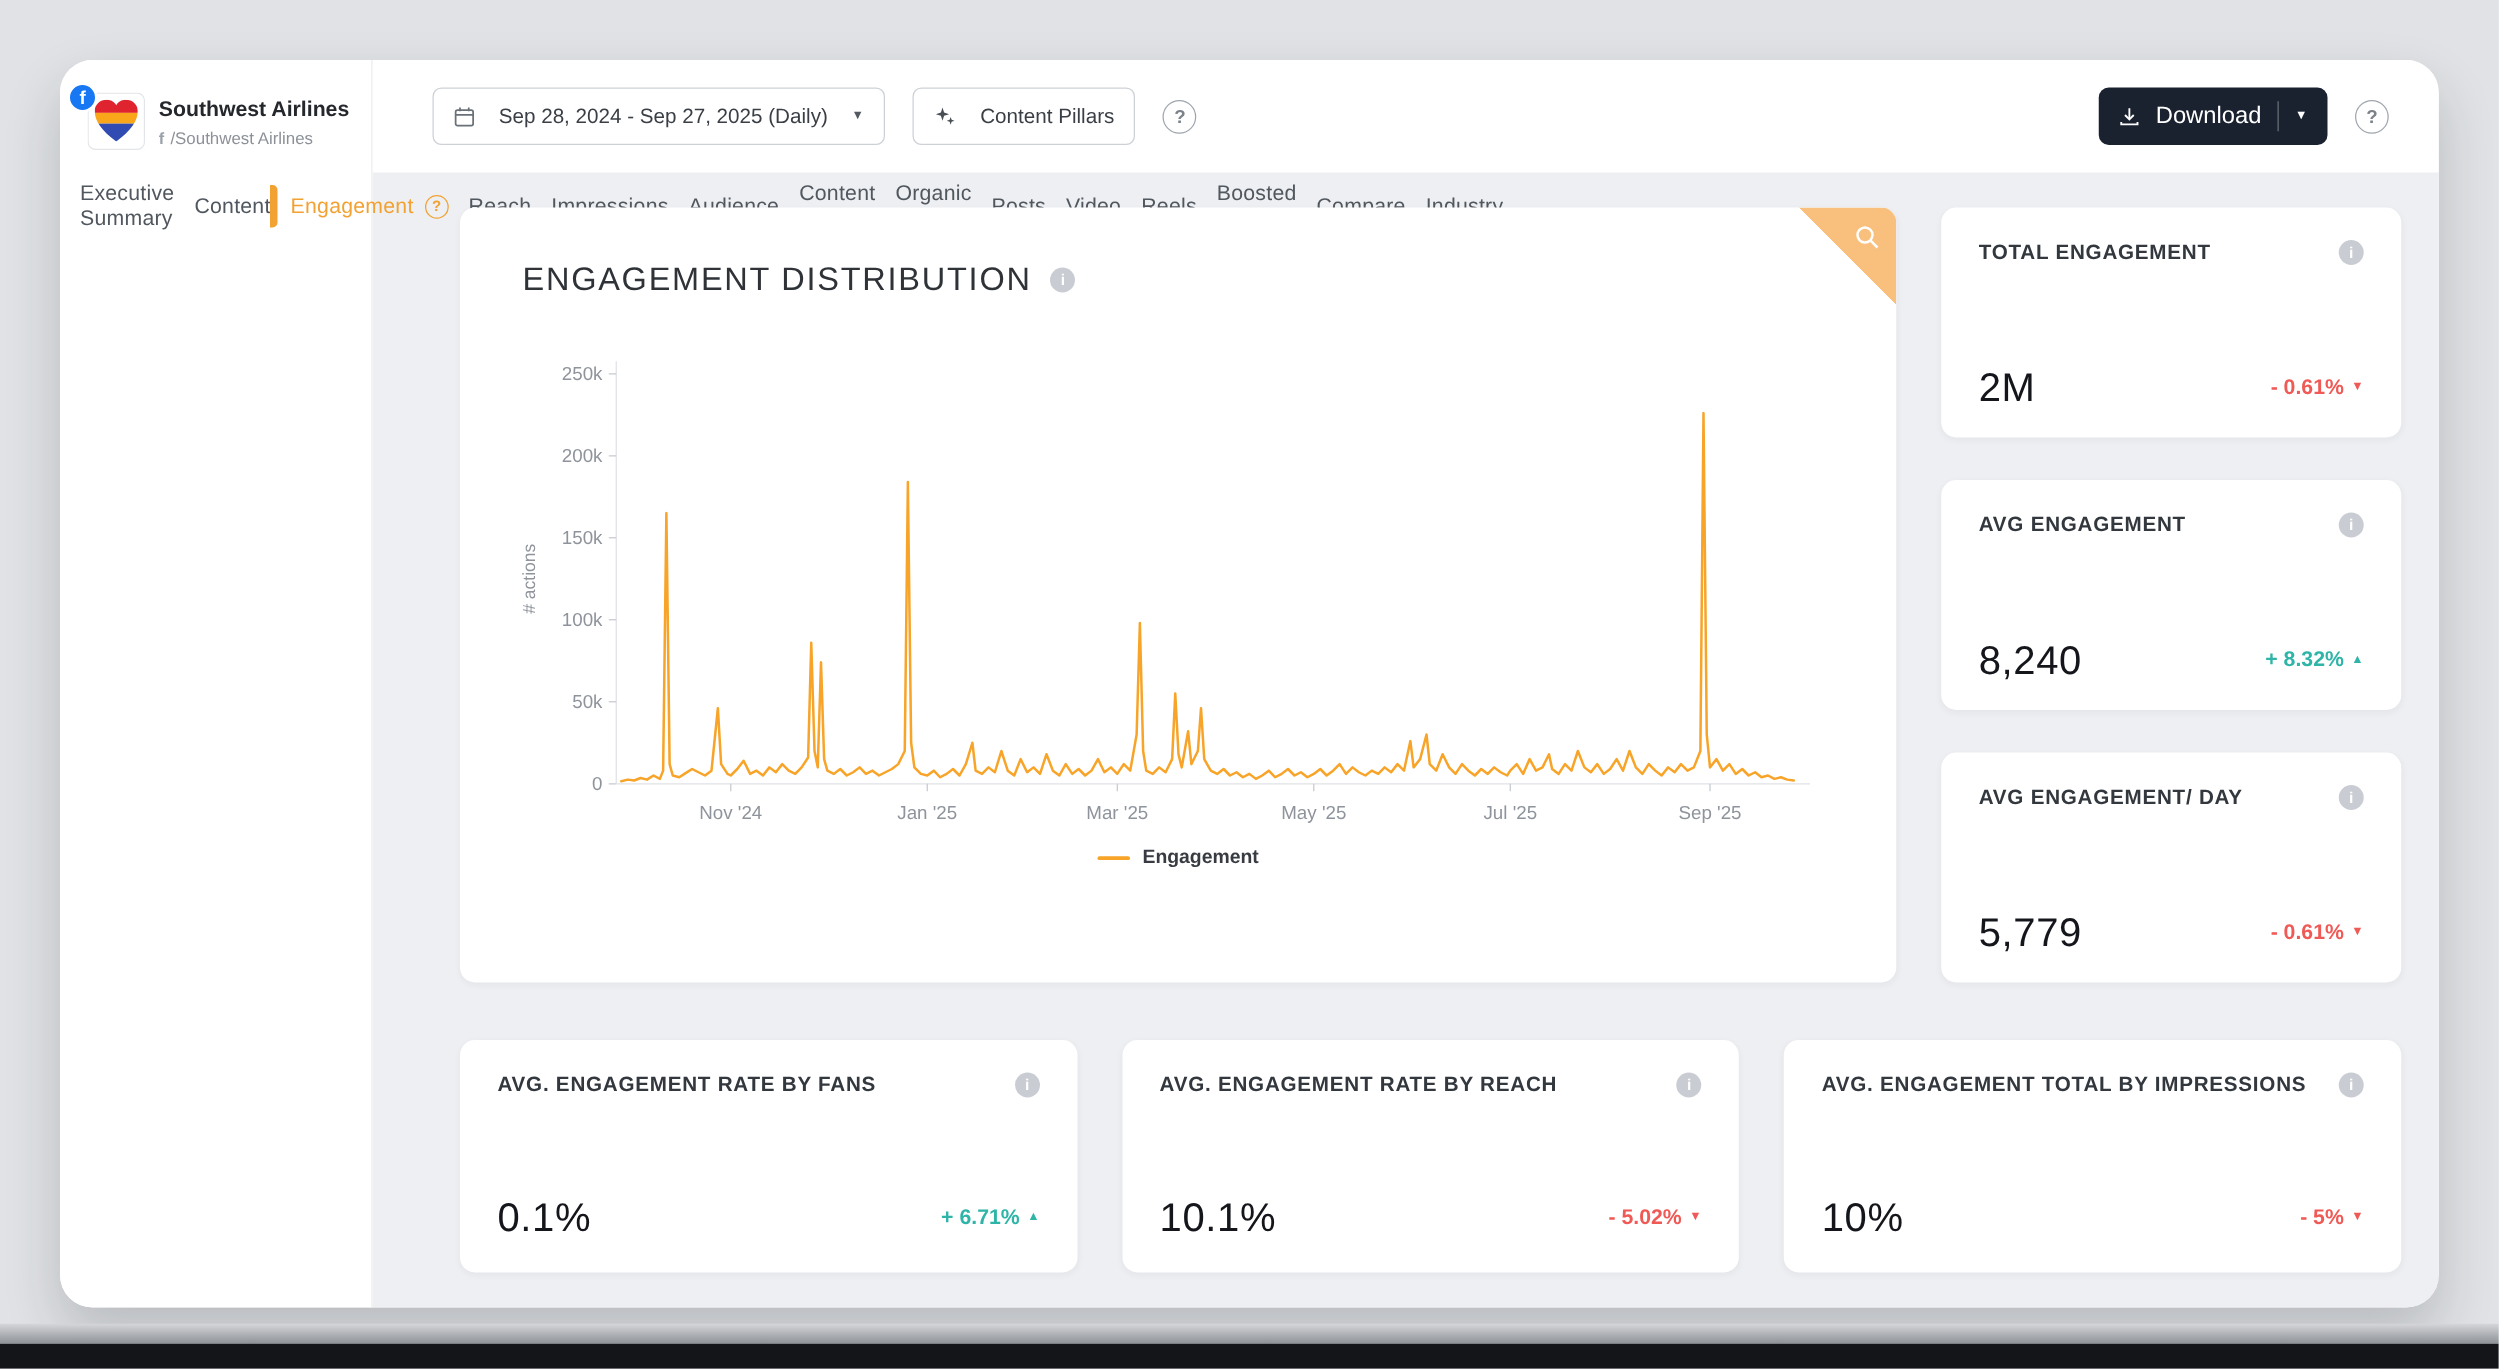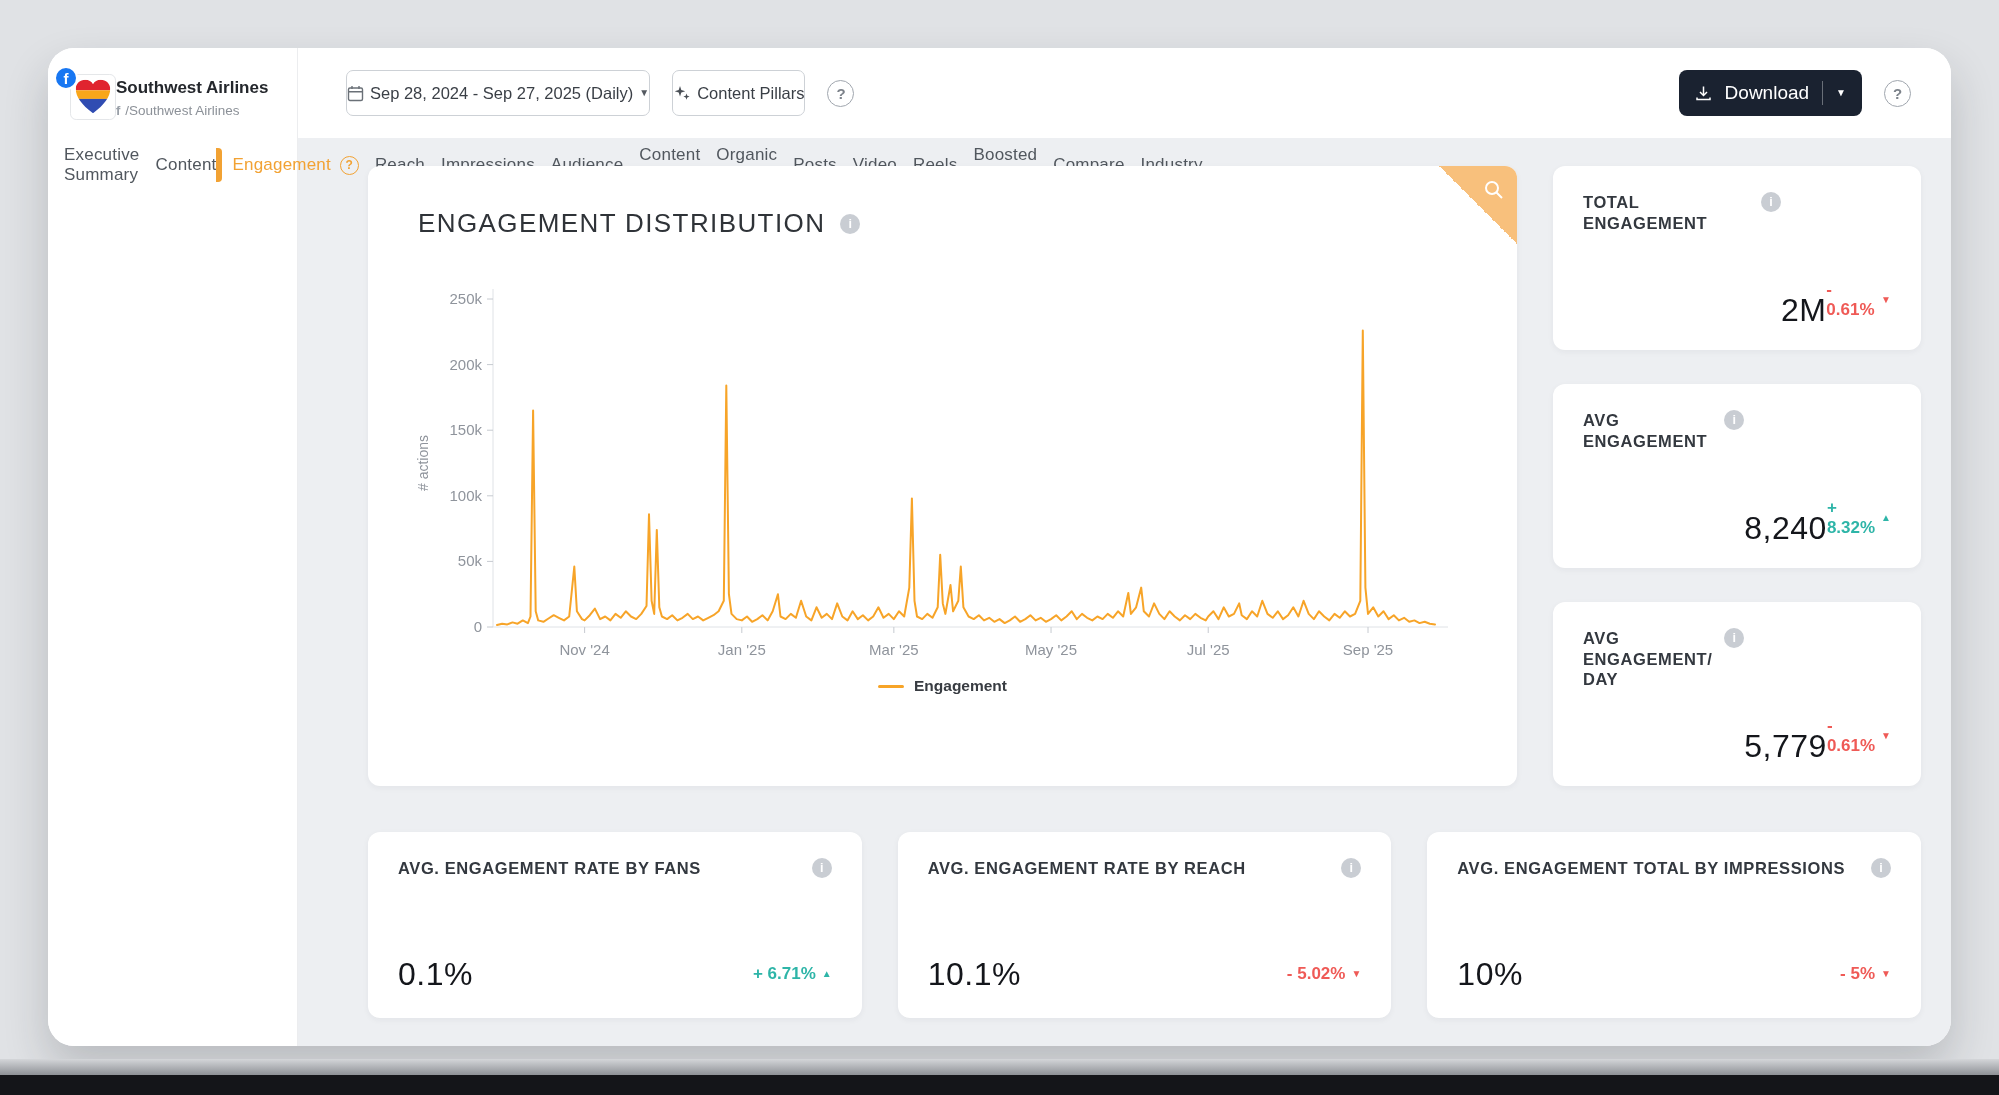--- a/index.html
+++ b/index.html
@@ -21,21 +21,21 @@
   }
 
   
   .sidebar { width:250px; min-width:250px; border-right:1px solid #ecedef; background:#fff;
     padding-top:26px; position:relative; }
   .profile { position:relative; padding:0 14px 24px 22px; }
   .fb-badge { position:absolute; left:6px; top:-8px; width:24px; height:24px; border-radius:50%;
     background:#1877f2; color:#fff; font-weight:700; font-size:15px;
     display:flex; align-items:center; justify-content:center; border:2px solid #fff; z-index:2; }
   .fb-badge::before { content:"f"; }
-  .logo-row { display:flex; align-items:flex-start; }
+  .logo-row { display:flex; align-items:flex-start; gap:11px; }
   .logo { width:46px; height:46px; flex:none; }
   .profile-name { font-size:17px; font-weight:700; color:#24272c; padding-top:4px; }
   .profile-handle { font-size:13.5px; color:#8c9198; margin-top:5px; display:flex; align-items:center; gap:5px; }
   .fb-inline { font-weight:700; color:#9aa0a8; font-size:13px; }
   .fb-inline::before { content:"f"; }
 
   nav { display:flex; flex-direction:row; }
   .nav-item { height:42px; display:flex; align-items:center; padding-left:16px;
     font-size:17px; color:#51575e; cursor:pointer; position:relative; letter-spacing:.2px; }
   .nav-item.first { margin-bottom:16px; }
@@ -43,22 +43,22 @@
   .active-bar { position:absolute; left:0; top:4px; width:6px; height:34px;
     background:#f2a233; border-radius:0 4px 4px 0; }
   .help-dot { width:19px; height:19px; border:1.6px solid #f2a233; border-radius:50%;
     color:#f2a233; font-size:12px; display:flex; align-items:center; justify-content:center;
     margin-left:9px; font-weight:700; }
   .help-dot::before { content:"?"; }
 
   
   .main { flex:1; display:flex; flex-direction:column; min-width:0; }
   .topbar { height:92px; display:flex; align-items:center; padding:0 40px 0 48px; gap:22px; background:#fff; }
-  .btn-outline { display:flex; align-items:center; gap:6px; height:46px; border:1px solid #cdd1d6;
-    border-radius:7px; padding:0 0; font-size:16.5px; color:#3a3f46; background:#fff; cursor:pointer; }
+  .btn-outline { display:flex; align-items:center; gap:19px; height:46px; border:1px solid #cdd1d6;
+    border-radius:7px; padding:0 16px; font-size:16.5px; color:#3a3f46; background:#fff; cursor:pointer; }
   .caret { font-size:10px; color:#555a61; line-height:1; }
   .caret::before { content:"▼"; }
   .cal-icon, .spark-icon { display:flex; }
   .help-circle { width:27px; height:27px; border:1.6px solid #a0a6ae; border-radius:50%;
     color:#7c828a; font-size:15px; font-weight:700; display:flex; align-items:center;
     justify-content:center; cursor:pointer; flex:none; }
   .help-circle::before { content:"?"; }
   .spacer { flex:1; }
   .download-btn { display:flex; align-items:center; gap:13px; height:46px; background:#1a2230;
     border:none; border-radius:8px; color:#fff; padding:0 16px; font-size:19px; cursor:pointer; }
@@ -87,21 +87,21 @@
   #series-line { fill:none; stroke:#F7A428; stroke-width:2; stroke-linejoin:round; stroke-linecap:round; }
   .legend { display:flex; justify-content:center; align-items:center; gap:10px; margin-top:2px; cursor:pointer; }
   .legend-swatch { width:26px; height:3px; background:#F7A428; border-radius:2px; }
   .legend-label { font-size:15.5px; font-weight:700; color:#383c42; }
   .corner-badge { position:absolute; top:0; right:0; width:78px; height:78px;
     background:linear-gradient(to bottom left, #f8c07c 50%, transparent 50%); cursor:pointer; }
   .corner-badge svg { position:absolute; top:13px; right:12px; }
 
   
   .right-col { width:368px; display:flex; flex-direction:column; gap:34px; }
-  .stat-card { flex:1; padding:26px 30px 24px 30px; display:flex; justify-content:space-between; }
+  .stat-card { flex:1; padding:26px 30px 24px 30px; display:flex; flex-direction:column; justify-content:space-between; }
   .card-label-row { display:flex; justify-content:space-between; align-items:flex-start; gap:10px; }
   .card-label { font-size:16.5px; font-weight:600; color:#33383f; letter-spacing:.6px; line-height:1.25; }
   .value-row { display:flex; justify-content:space-between; align-items:flex-end; }
   .big-value { font-size:32px; font-weight:500; color:#14161b; letter-spacing:.5px; line-height:1; }
   .delta { font-size:17px; font-weight:600; display:flex; align-items:center; gap:6px; margin-bottom:6px; }
   .dir-up { color:#2eb5a8; }
   .dir-down { color:#ef5a56; }
   .arrow { font-size:10px; line-height:1; }
   .arrow.dir-up::before { content:"▲"; }
   .arrow.dir-down::before { content:"▼"; }

